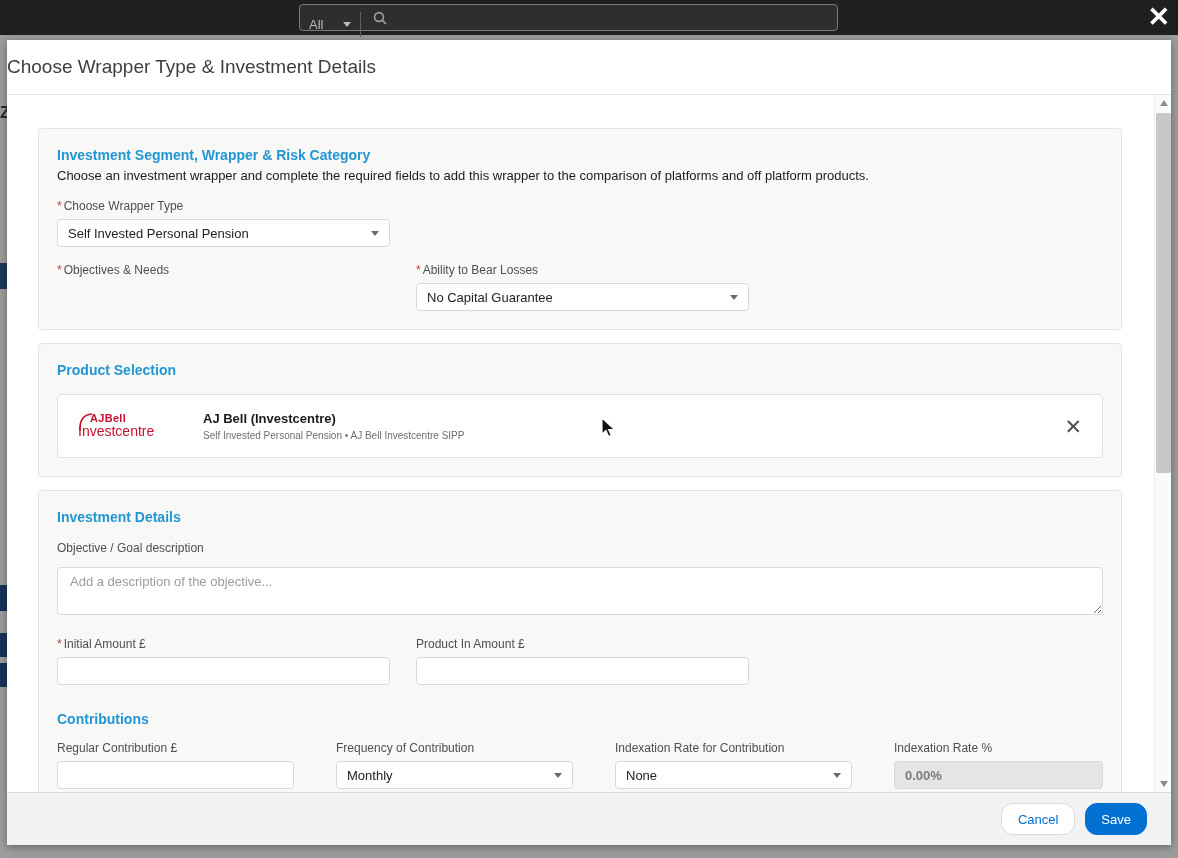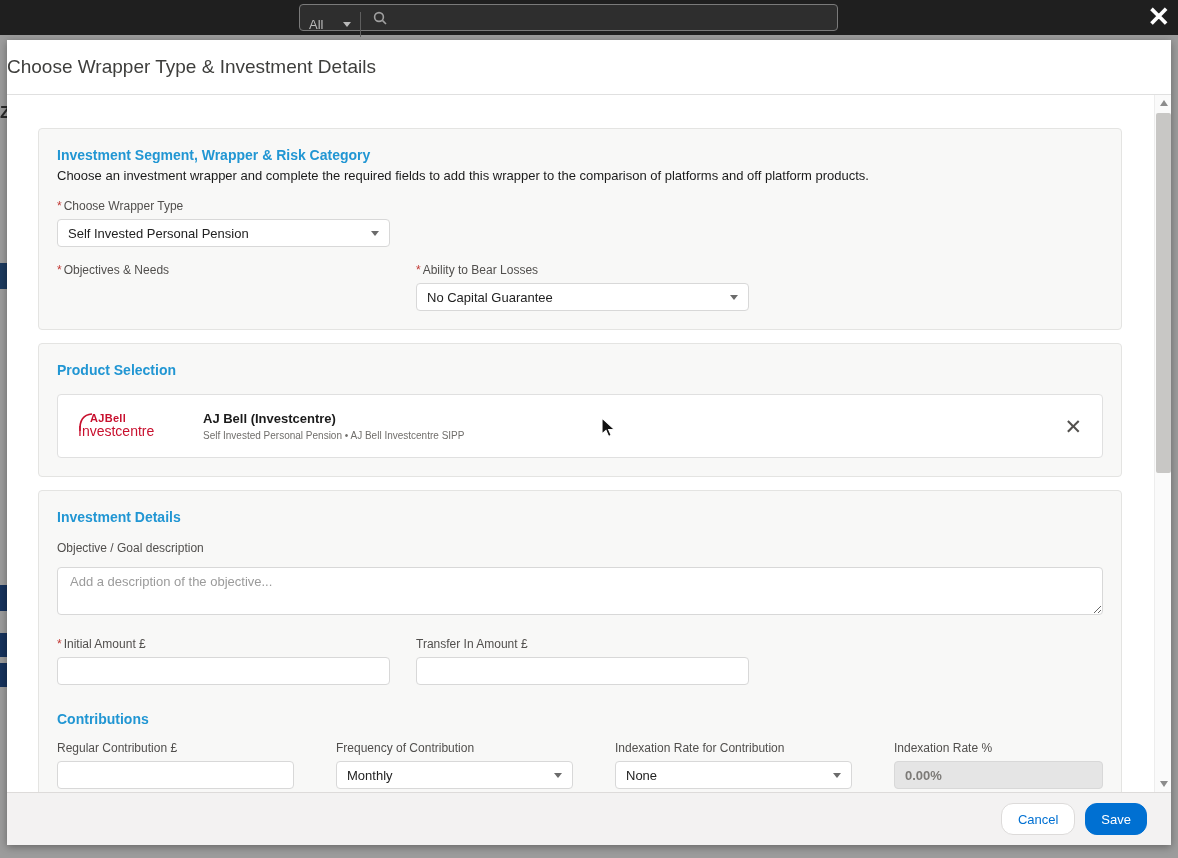--- a/index.html
+++ b/index.html
@@ -167,21 +167,21 @@
 
       <div class="flabel" style="margin-top:16px;">Objective / Goal description</div>
       <textarea class="objective" placeholder="Add a description of the objective..." style=""></textarea>
 
       <div class="frow" style="margin-top:18px;">
         <div class="field w333">
           <div class="flabel"><span class="req">*</span><span>Initial Amount £</span></div>
           <input type="text" class="tinput" style="">
         </div>
         <div class="field w333">
-          <div class="flabel"><span>Transfer In Amount £</span></div>
+          <div class="flabel"><span>Product In Amount £</span></div>
           <input type="text" class="tinput" style="">
         </div>
       </div>
 
       <div class="sub-heading">Contributions</div>
 
       <div class="frow" style="gap:42px; margin-top:14px;">
         <div class="field w237">
           <div class="flabel"><span>Regular Contribution £</span></div>
           <input type="text" class="tinput" style="">

